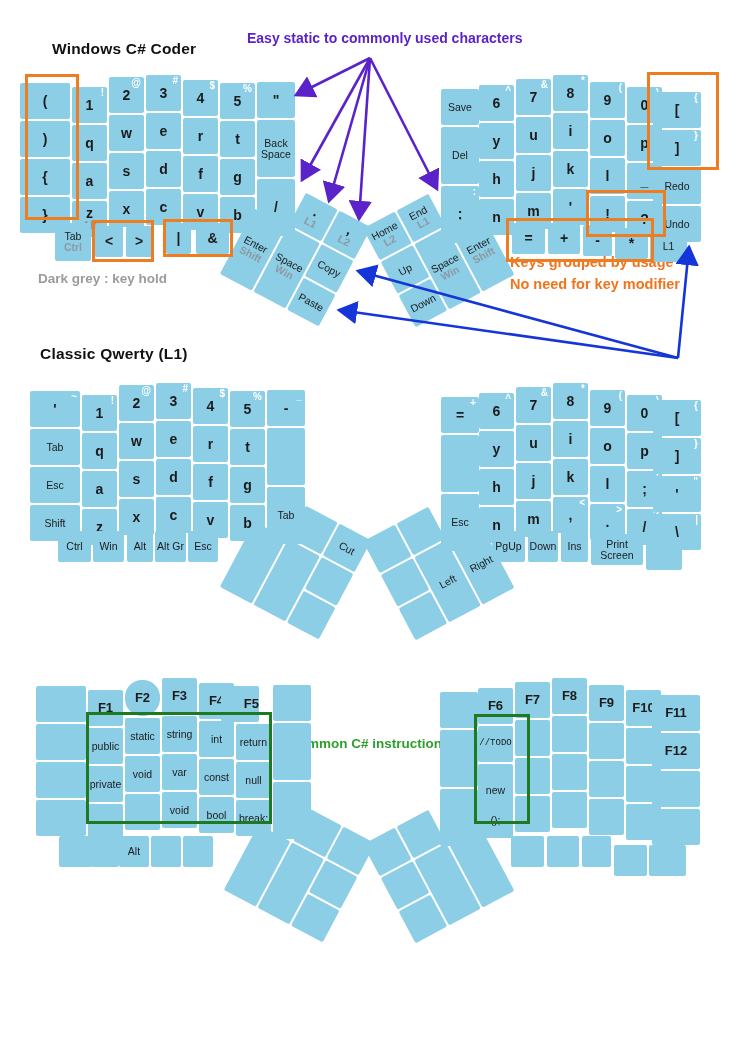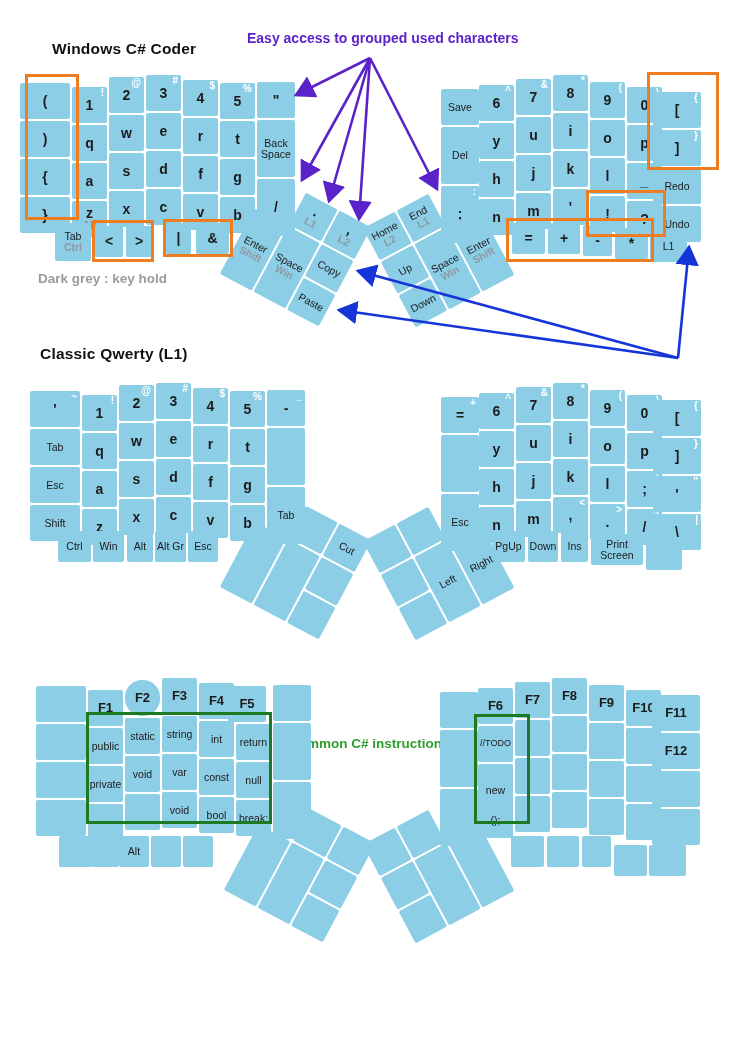--- a/index.html
+++ b/index.html
@@ -30,22 +30,26 @@
   svg.arrows{position:absolute;left:0;top:0;pointer-events:none;}
 </style>
 </head>
 <body>
 
 <div class="page">
 
   <div class="kb-title" style="left:40px;top:40px;margin-left:12px;">Windows C# Coder</div>
   <div class="kb-title" style="left:40px;top:345px;">Classic Qwerty (L1)</div>
 
-  <div class="note note-purple" style="left:247px;top:30px;">Easy access to grouped used characters</div>
+  <div class="note note-purple" style="left:247px;top:30px;">Easy static to commonly used characters</div>
   <div class="note note-grey" style="left:38px;top:271px;">Dark grey : key hold</div>
+  <div class="note note-orange" style="left:510px;top:252px;">
+    <div>Keys grouped by usage</div>
+    <div>No need for key modifier</div>
+  </div>
   <div class="note note-green" style="left:289px;top:736px;">Common C# instructions</div>
 
   <div class="half" id="kb0-left" style="left:20px;top:75px;">
       <div class="key" style="left: 0px; top: 8px; width: 50px; height: 36px;">
         <span class="kt big">(</span>
       </div>
       <div class="key" style="left: 0px; top: 46px; width: 50px; height: 36px;">
         <span class="kt big">)</span>
       </div>
       <div class="key" style="left: 0px; top: 84px; width: 50px; height: 36px;">
@@ -577,21 +581,21 @@
       </div>
       <div class="key" style="left: 163px; top: 43px; width: 35px; height: 36px;">
         <span class="kt small">int</span>
       </div>
       <div class="key" style="left: 163px; top: 81px; width: 35px; height: 36px;">
         <span class="kt small">const</span>
       </div>
       <div class="key" style="left: 163px; top: 119px; width: 35px; height: 36px;">
         <span class="kt small">bool</span>
       </div>
-      <div class="key" style="left: 192px; top: 8px; width: 38px; height: 36px;">
+      <div class="key" style="left: 185px; top: 8px; width: 38px; height: 36px; align-items: flex-end;">
         <span class="kt fkey">F5</span>
       </div>
       <div class="key" style="left: 200px; top: 46px; width: 35px; height: 36px;">
         <span class="kt small">return</span>
       </div>
       <div class="key" style="left: 200px; top: 84px; width: 35px; height: 36px;">
         <span class="kt small">null</span>
       </div>
       <div class="key" style="left: 200px; top: 122px; width: 35px; height: 36px;">
         <span class="kt small">break;</span>
@@ -607,21 +611,21 @@
       <div class="key" style="left: 115px; top: 158px; width: 30px; height: 31px;"></div>
       <div class="key" style="left: 147px; top: 158px; width: 30px; height: 31px;"></div>
     </div>
   <div class="half" id="kb2-right" style="left:440px;top:678px;">
       <div class="key" style="left: 0px; top: 14px; width: 38px; height: 36px;"></div>
       <div class="key" style="left: 0px; top: 52px; width: 38px; height: 57px;"></div>
       <div class="key" style="left: 0px; top: 111px; width: 38px; height: 57px;"></div>
       <div class="key" style="left: 38px; top: 10px; width: 35px; height: 36px;">
         <span class="kt fkey">F6</span>
       </div>
-      <div class="key" style="left: 38px; top: 48px; width: 35px; height: 36px;">
+      <div class="key" style="left: 38px; top: 48px; width: 35px; height: 36px; font-family: Liberation Mono, monospace;">
         <span class="kt tiny">//TODO</span>
       </div>
       <div class="key" style="left: 38px; top: 86px; width: 35px; height: 52px;">
         <span class="kt small">new</span>
       </div>
       <div class="key" style="left: 38px; top: 124px; width: 35px; height: 36px;">
         <span class="kt small">();</span>
       </div>
       <div class="key" style="left: 75px; top: 4px; width: 35px; height: 36px;">
         <span class="kt fkey">F7</span>

